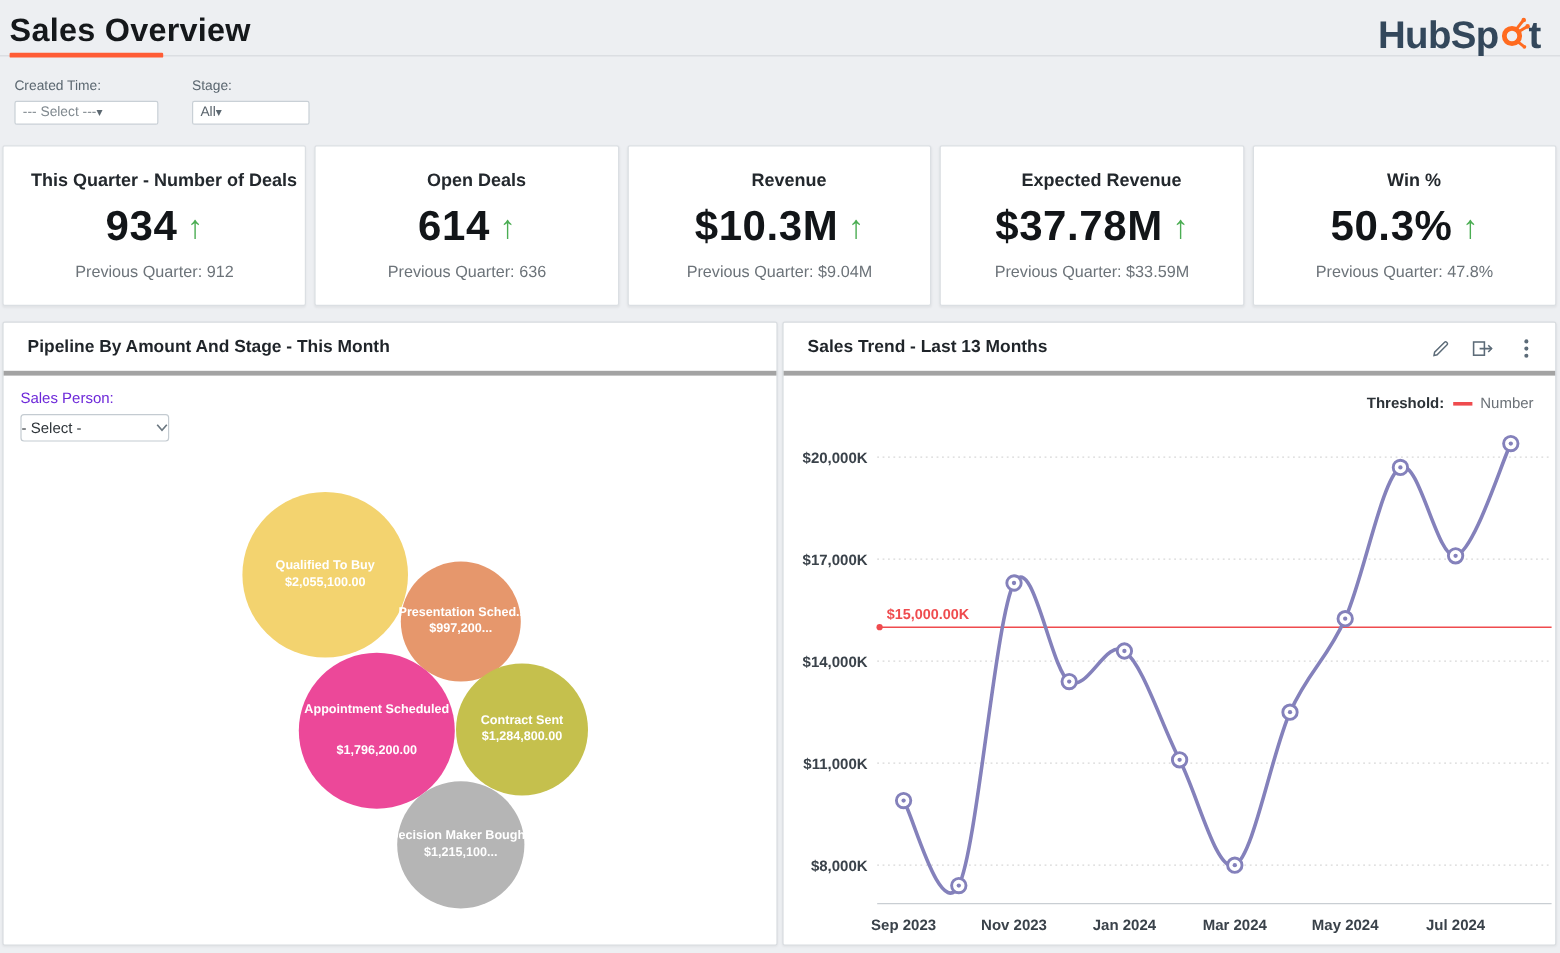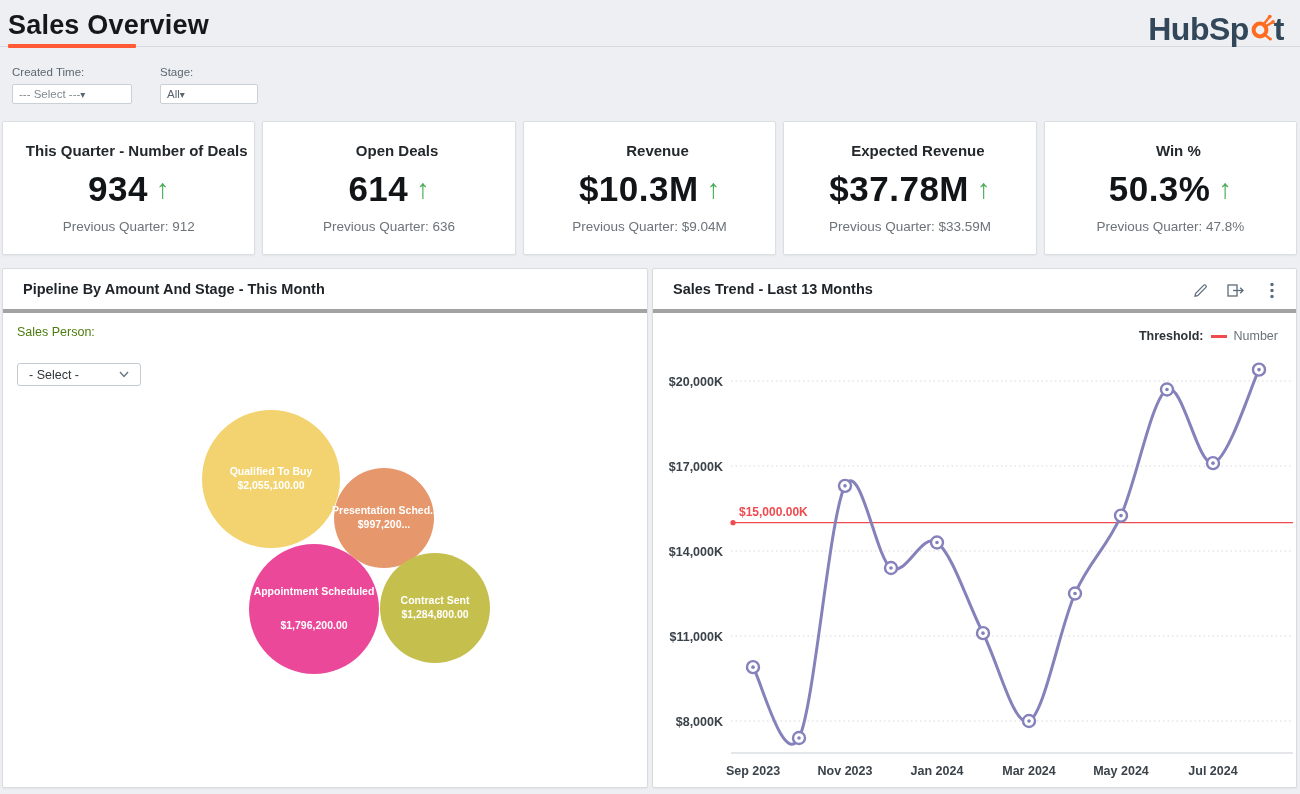--- a/index.html
+++ b/index.html
@@ -44,25 +44,25 @@
   
   .panel { position:absolute; top:268px; height:520px; background:#fff; border:1px solid #d8dce0; border-radius:2px; box-shadow:0 1px 2px rgba(0,0,0,.05); }
   .panel-left { left:2px; width:646px; }
   .panel-right { left:652px; width:645px; }
   .panel-header { position:relative; height:44px; border-bottom:4px solid #a3a3a3; display:flex; align-items:center; padding:0 20px; }
   .panel-title { font-size:14.5px; font-weight:bold; color:#1f2429; }
   .panel-icons { position:absolute; right:14px; top:11px; display:flex; gap:16px; align-items:center; }
   .panel-icons .icon-btn { width:20px; height:20px; cursor:pointer; display:flex; align-items:center; justify-content:center; }
   
   .sales-person { position:absolute; left:14px; top:56px; }
-  .sales-person .lbl { font-size:12.5px; color:#4d7c0f; margin-bottom:24px; }
+  .sales-person .lbl { font-size:12.5px; color:#6d28d9; margin-bottom:6px; }
   .sp-select {
     width:124px; height:23px; background:#fff; border:1px solid #c4cbd1; border-radius:3px;
     font-size:12.5px; color:#2f353a; display:flex; align-items:center; justify-content:space-between;
-    padding:0 11px; cursor:pointer;
+    padding:0 0; cursor:pointer;
   }
   .bubble { position:absolute; border-radius:50%; display:flex; flex-direction:column; align-items:center; justify-content:center; text-align:center; cursor:pointer; }
   .bubble .b-stage, .bubble .b-amt { font-size:10.5px; font-weight:bold; color:#fff; line-height:1.3; white-space:nowrap; }
   
   .legend { position:absolute; top:60px; right:18px; display:flex; align-items:center; gap:7px; font-size:12.5px; }
   .legend .lg-label { font-weight:bold; color:#2c3237; }
   .legend .lg-dash { width:16px; height:3px; display:inline-block; }
   .legend .lg-item { color:#6b7177; }
   #trend-svg { position:absolute; left:0; top:44px; }
   .axis-text { font-size:12.5px; font-weight:600; fill:#3a424a; font-family:"Liberation Sans","DejaVu Sans",sans-serif; }
@@ -174,20 +174,24 @@
       <span class="b-stage">Presentation Sched..</span>
       <span class="b-amt">$997,200...</span>
     </div>
     <div class="bubble" style="left: 246px; top: 275px; width: 130px; height: 130px; background: #ec4899; gap: 20px;">
       <span class="b-stage">Appointment Scheduled</span>
       <span class="b-amt">$1,796,200.00</span>
     </div>
     <div class="bubble" style="left: 377px; top: 284px; width: 110px; height: 110px; background: rgb(197, 192, 77);">
       <span class="b-stage">Contract Sent</span>
       <span class="b-amt">$1,284,800.00</span>
+    </div>
+    <div class="bubble" style="left: 328px; top: 382px; width: 106px; height: 106px; background: rgb(181, 181, 181);">
+      <span class="b-stage">Decision Maker Bough..</span>
+      <span class="b-amt">$1,215,100...</span>
     </div>
   </div>
 
 <div class="panel panel-right">
   <div class="panel-header">
     <div class="panel-title">Sales Trend - Last 13 Months</div>
     <div class="panel-icons">
       <span class="icon-btn">
         <svg width="17" height="17" viewBox="0 0 17 17">
             <path d="M3 14.2l.5-2.7 8.3-8.3c.5-.5 1.2-.5 1.7 0l.4.4c.5.5.5 1.2 0 1.7L5.6 13.6 3 14.2z" fill="none" stroke="#5c6b78" stroke-width="1.2"></path>

